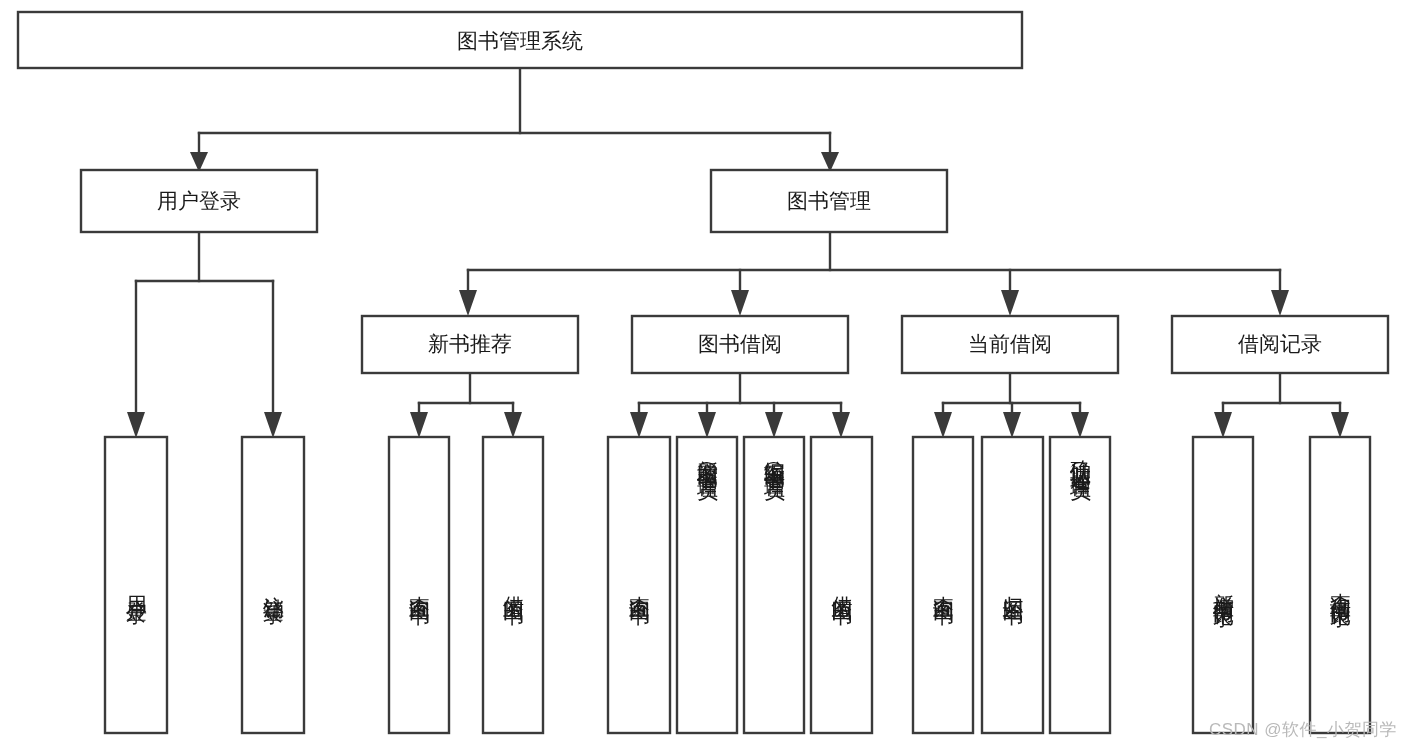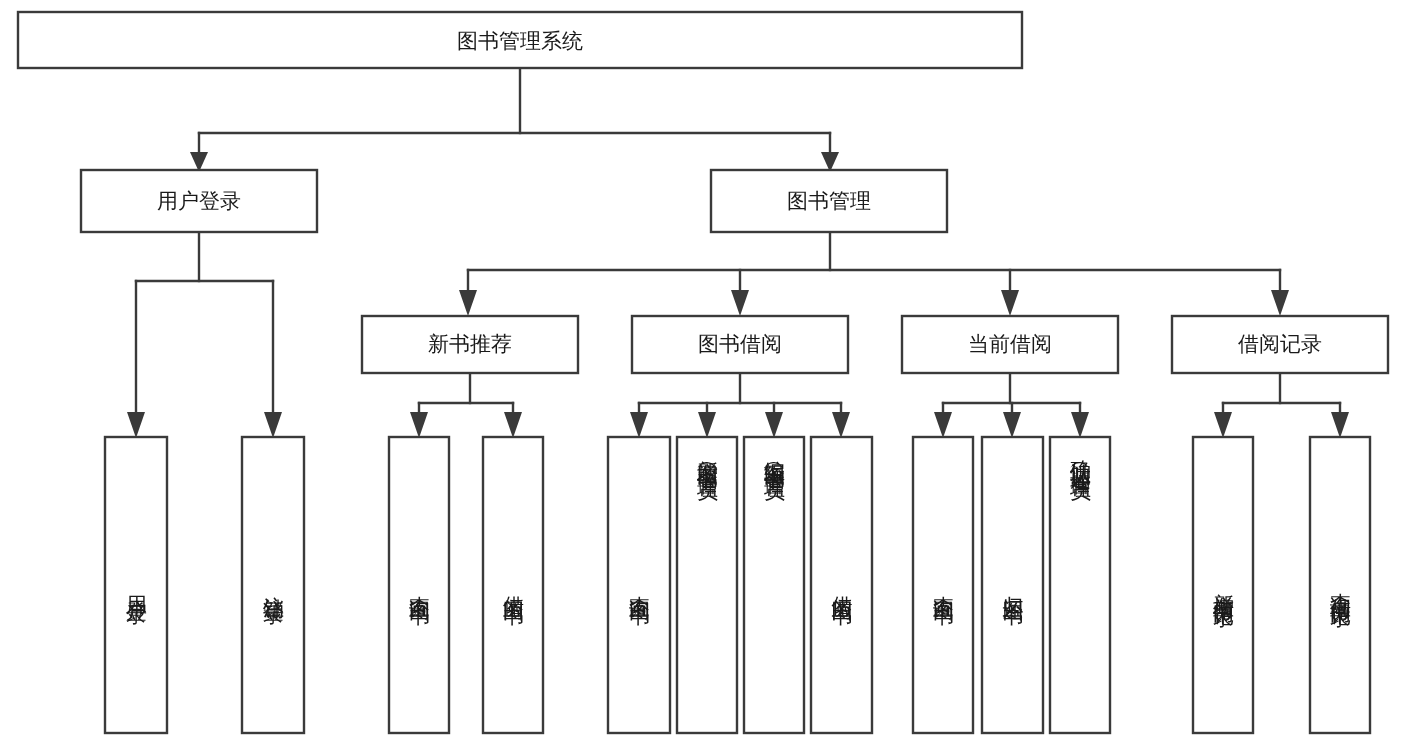--- a/index.html
+++ b/index.html
@@ -210,14 +210,15 @@
   <div class="node-label-v align-top" style="left:744px; top:443px; width:60px; height:290px;">编辑图书（管理员）</div>
   <div class="node-label-v" style="left:811px; top:437px; width:61px; height:296px;">借阅图书</div>
 
   <div class="node-label-v" style="left:913px; top:437px; width:60px; height:296px;">查询图书</div>
   <div class="node-label-v" style="left:982px; top:437px; width:61px; height:296px;">归还图书</div>
   <div class="node-label-v align-top" style="left:1050px; top:443px; width:60px; height:290px;">确认归还（管理员）</div>
 
   <div class="node-label-v" style="left:1193px; top:437px; width:60px; height:296px;">新增借阅记录</div>
   <div class="node-label-v" style="left:1310px; top:437px; width:60px; height:296px;">查询借阅记录</div>
 
+  <div class="watermark">CSDN @软件_小贺同学</div>
 
 </div>
 
 </body></html>

